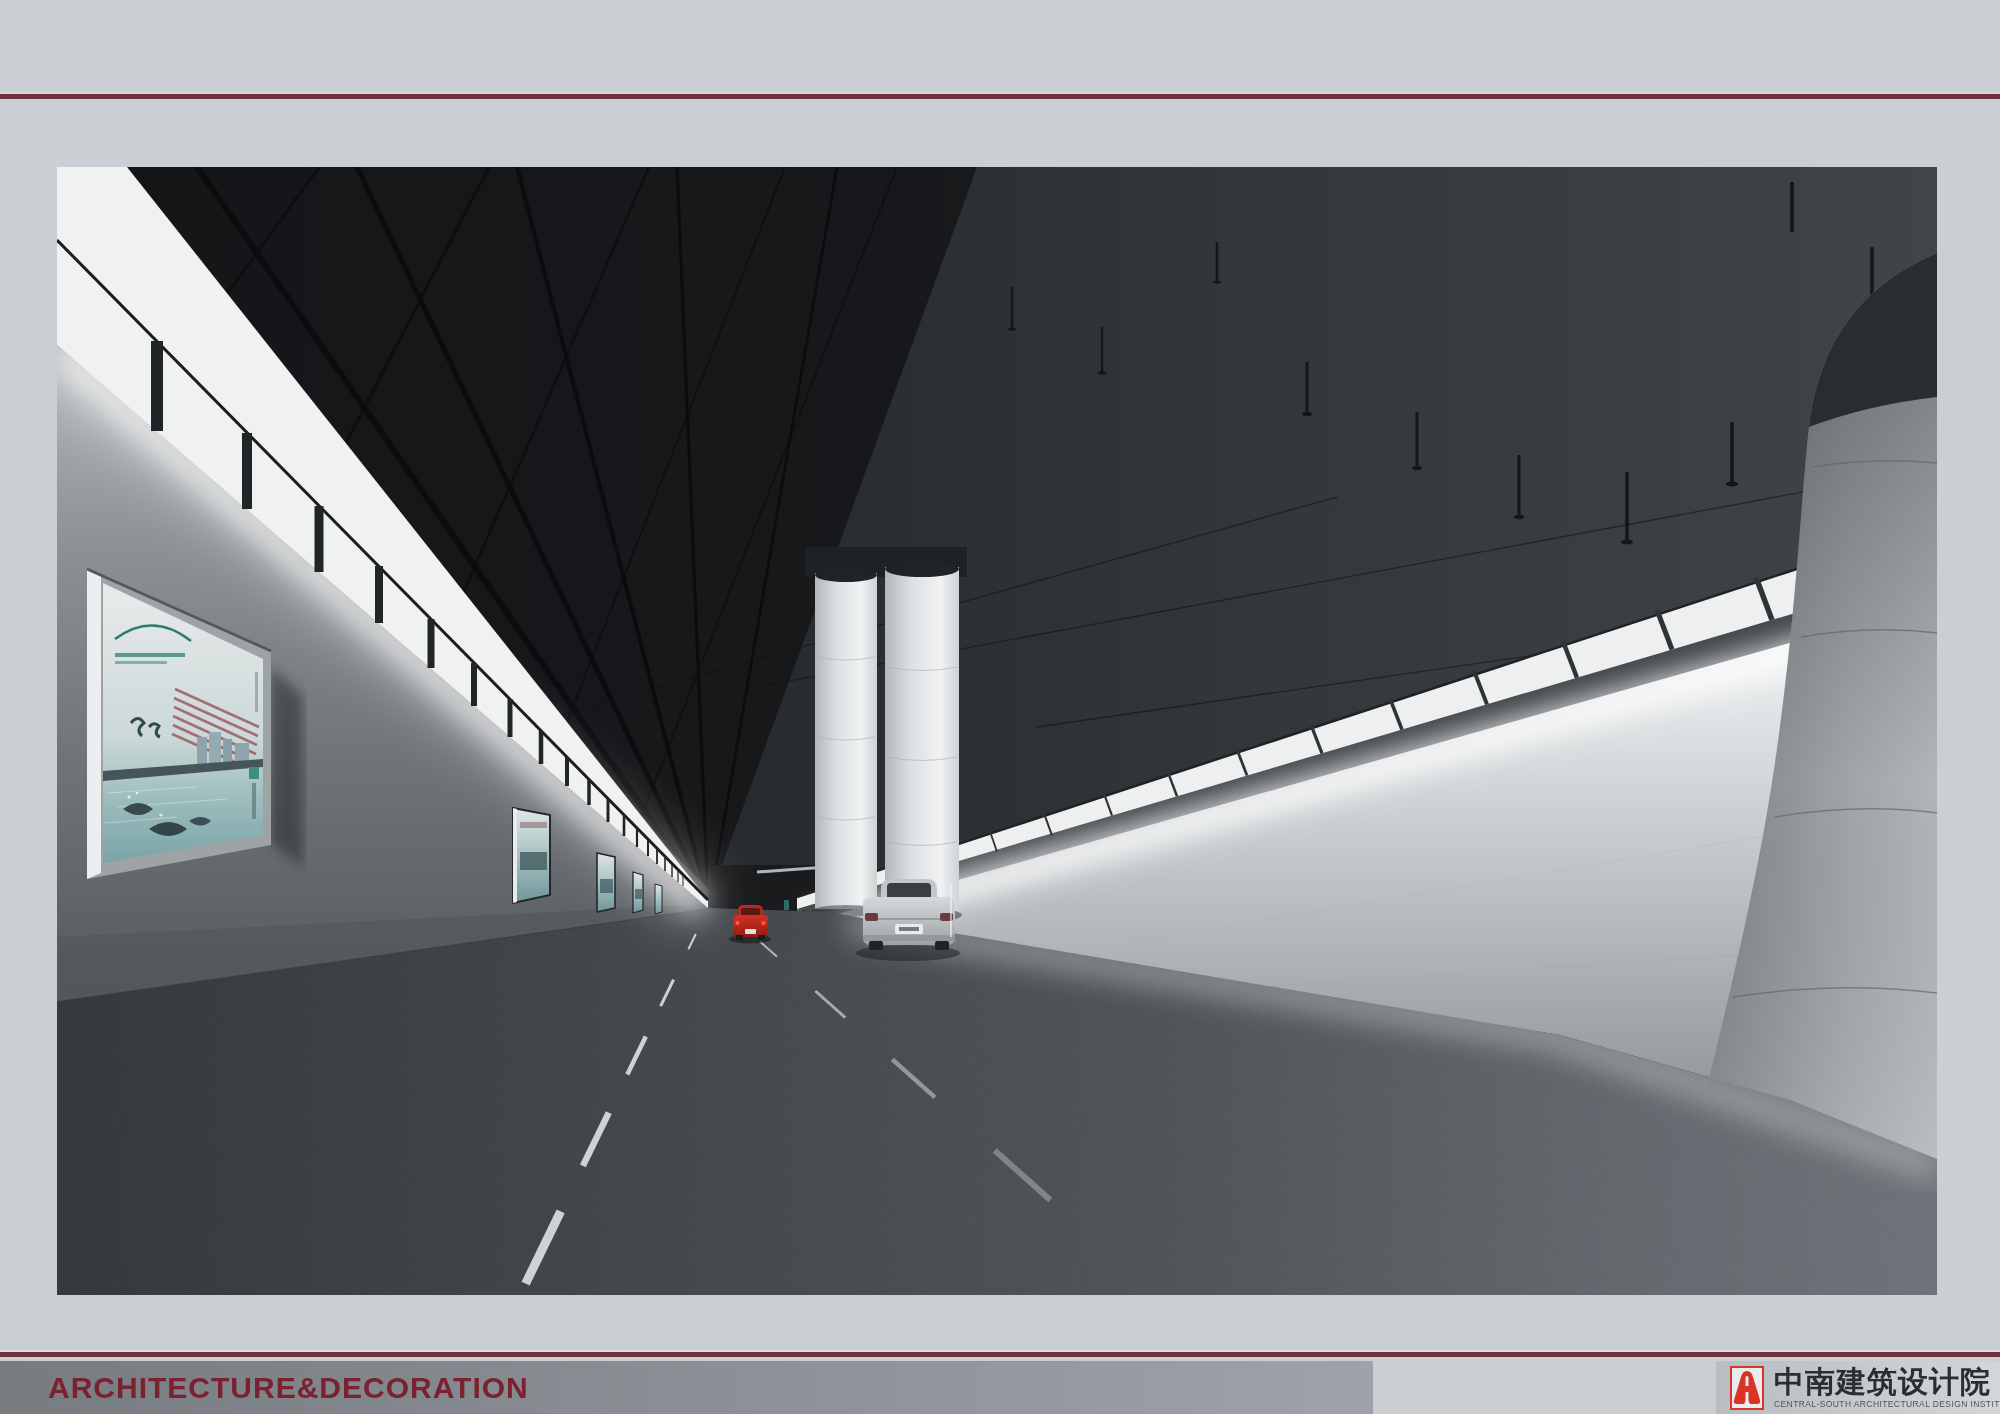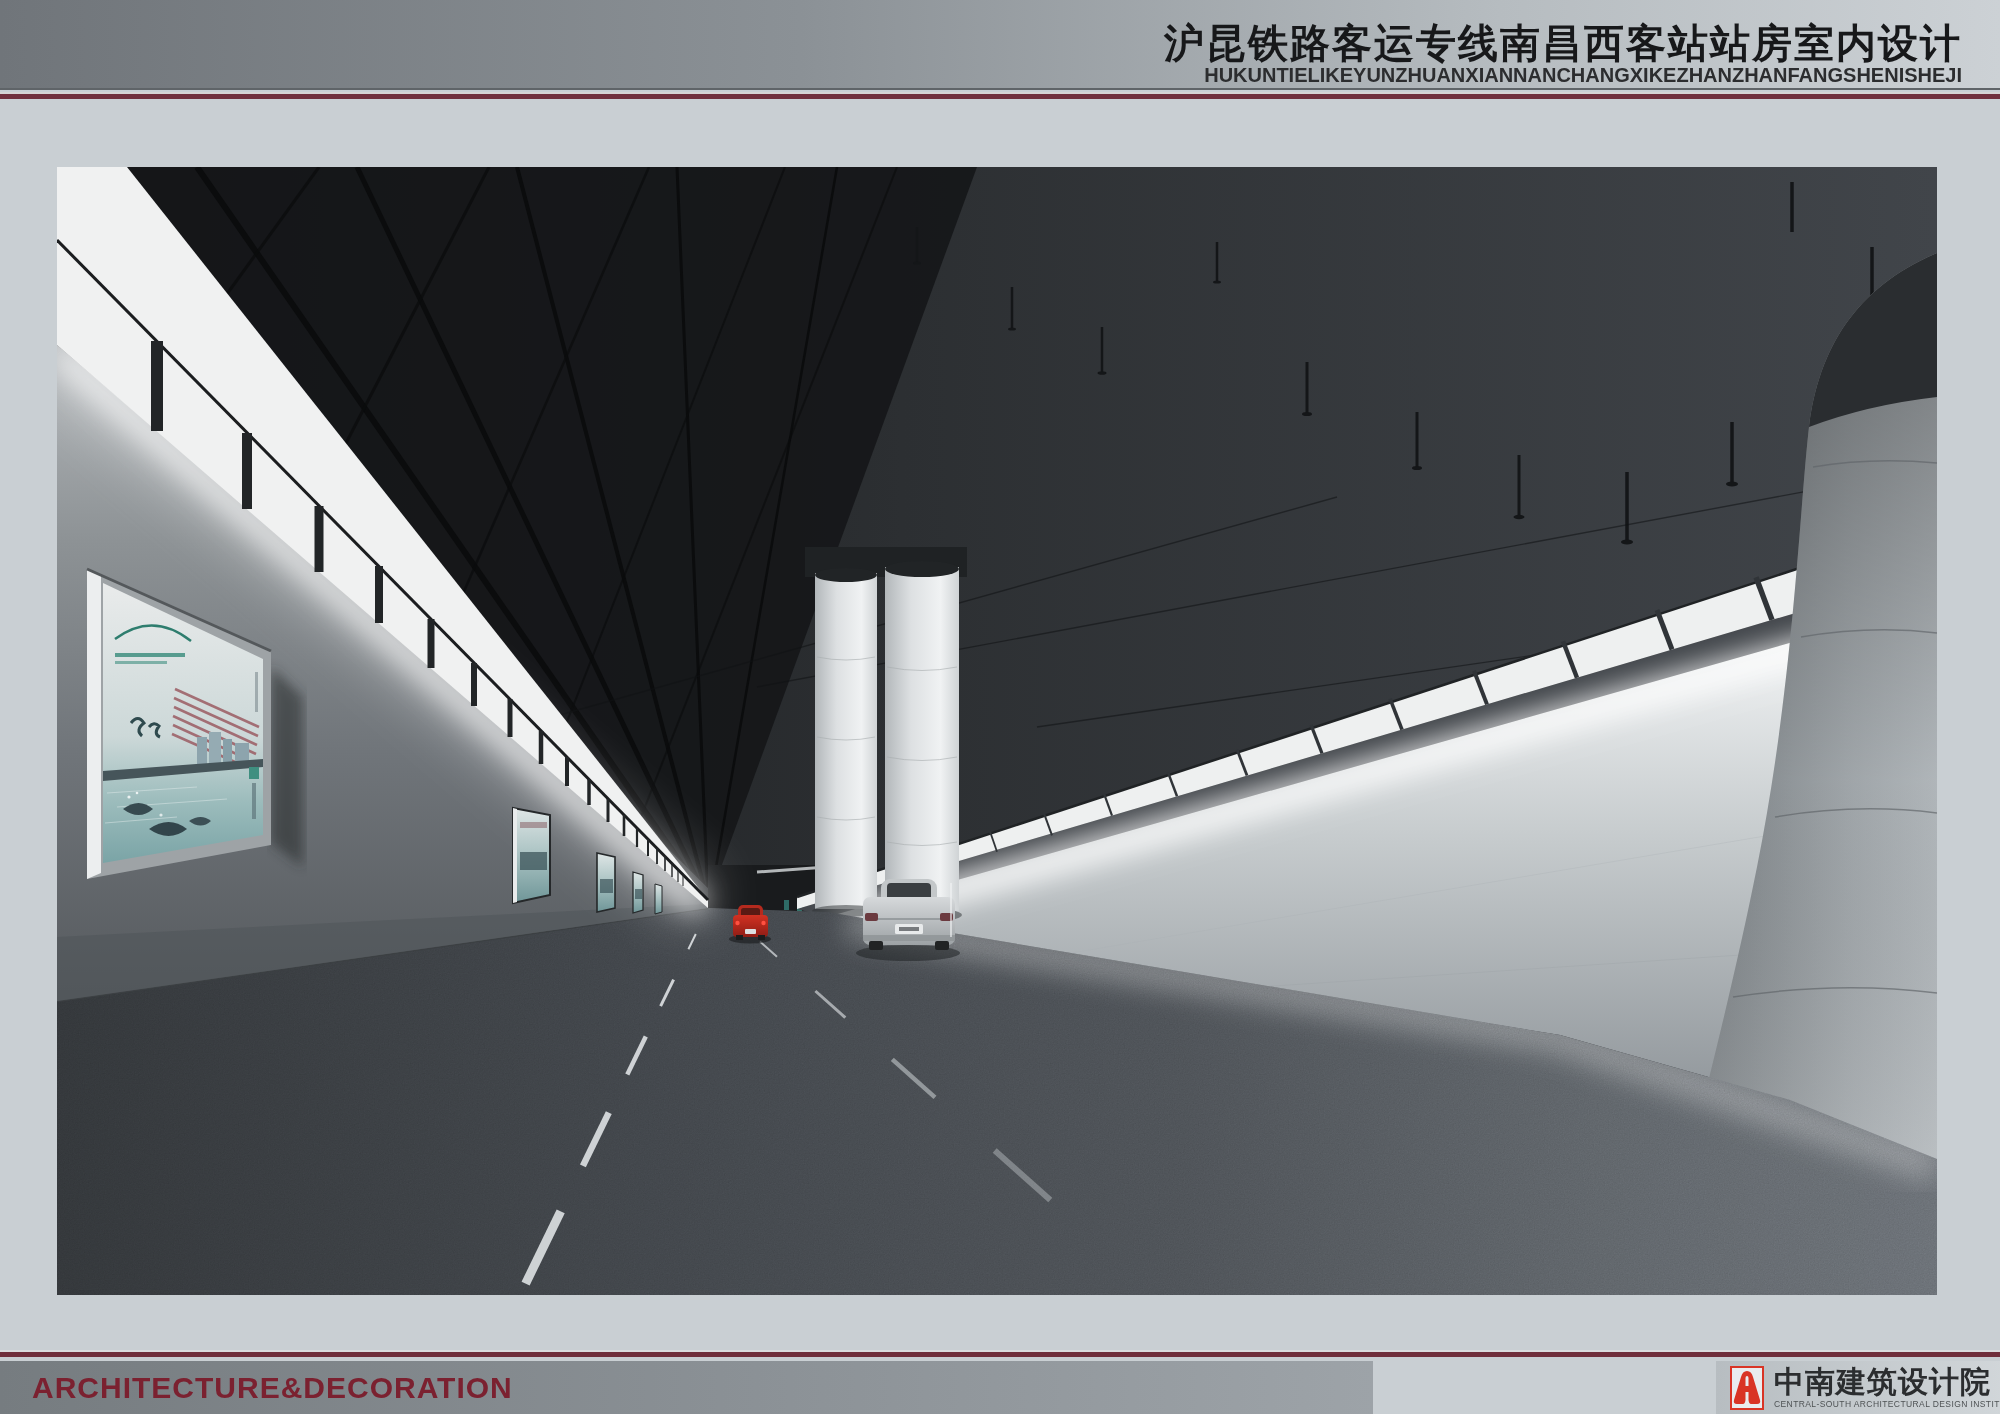--- a/index.html
+++ b/index.html
@@ -23,41 +23,37 @@
 
   
   #ftr{position:absolute;left:0;top:1350px;width:100%;height:64px;}
   #ftr .f-light{height:2px;background:#dadddf;}
   #ftr .f-maroon{height:5px;background:#702f3c;}
   #ftr .f-gap{height:4px;background:#c9cfd3;}
   #ftr .f-bar{position:relative;height:53px;}
   .seg{position:absolute;top:0;height:53px;}
   #seg-main{left:0;width:1373px;background:linear-gradient(90deg,#767c80 0%,#8b9196 55%,#9da3a8 100%);
             display:flex;align-items:center;}
-  #seg-main .brand{margin-left:32px;font-size:30px;font-weight:800;letter-spacing:1px;color:#7b2130;}
+  #seg-main .brand{margin-left:48px;font-size:30px;font-weight:800;letter-spacing:1px;color:#7b2130;}
   #seg-caption{left:1387px;width:315px;background:linear-gradient(90deg,#a2a8ac 0%,#c3c9cc 100%);
                display:flex;align-items:center;justify-content:center;}
   #seg-caption .cap{font-size:32px;font-weight:600;letter-spacing:6px;color:#141517;white-space:nowrap;}
   #seg-logo{left:1716px;width:332px;background:linear-gradient(90deg,#b7bdc1 0%,#d5dadd 100%);
             display:flex;align-items:center;}
   .logobox{width:40px;height:44px;margin-left:14px;border:2px solid #d93425;background:#e9ecee;
            display:flex;align-items:center;justify-content:center;box-sizing:border-box;}
   .logotxt{margin-left:10px;display:flex;flex-direction:column;}
   .co-cn{font-size:30px;font-weight:600;color:#2b2d2f;letter-spacing:1px;line-height:1.05;white-space:nowrap;}
   .co-en{font-size:8.5px;color:#4e5254;letter-spacing:.4px;margin-top:1px;white-space:nowrap;}
 </style>
 </head>
 <body>
 
 <div id="board">
 
-  <div id="hdr">
-    <div class="t-cn">沪昆铁路客运专线南昌西客站站房室内设计</div>
-    <div class="t-py">HUKUNTIELIKEYUNZHUANXIANNANCHANGXIKEZHANZHANFANGSHENISHEJI</div>
-  </div>
   <div class="rule-light" style="top:92px"></div>
   <div class="rule-maroon" style="top:94px"></div>
 
   <div id="viewport">
   <svg width="1880" height="1128" viewBox="0 0 1880 1128">
     <defs>
       <linearGradient id="ceilG" x1="0" y1="0" x2="1" y2="0">
         <stop offset="0" stop-color="#17191b"></stop>
             <stop offset=".45" stop-color="#2c2f32"></stop>
         <stop offset="1" stop-color="#41454a"></stop>

